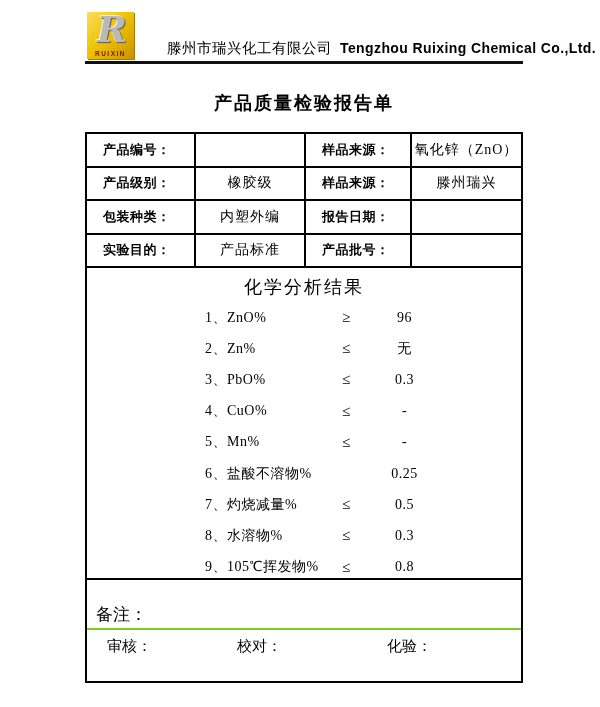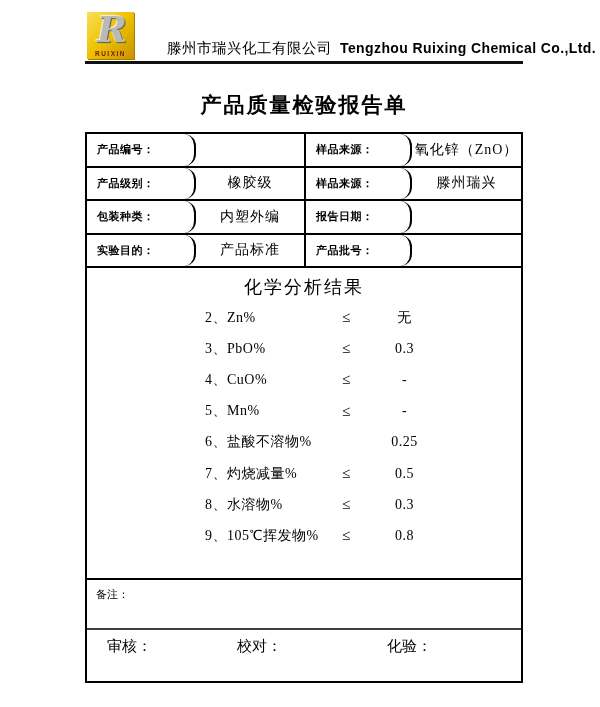--- a/index.html
+++ b/index.html
@@ -27,57 +27,57 @@
   .company-line{
     position:absolute;left:40px;bottom:3px;white-space:nowrap;
     display:flex;align-items:baseline;gap:8px;margin-left:42px;
   }
   .company-cn{font-family:"Liberation Serif",serif;font-size:14.5px;letter-spacing:0.5px;}
   .company-en{font-size:14px;font-weight:bold;letter-spacing:0.4px;text-align:center;}
   .header-rule{position:absolute;left:85px;top:61px;width:438px;height:3px;background:#111;}
   
   .report-title{
     position:absolute;left:85px;top:91px;width:438px;text-align:center;
-    font-size:21px;font-weight:bold;letter-spacing:2px;
+    font-size:18px;font-weight:bold;letter-spacing:2px;
   }
   
   .report-table{
     position:absolute;left:85px;top:132px;width:438px;
     border:2px solid #000;box-sizing:border-box;background:#fff;
   }
   .info-row{
     display:grid;grid-template-columns:109px 110px 106px 1fr;
     height:33.5px;border-bottom:2px solid #000;box-sizing:border-box;
   }
   .info-row > div{
     border-right:2px solid #000;box-sizing:border-box;
     display:flex;align-items:center;overflow:hidden;
   }
   .info-row > div:last-child{border-right:none;}
-  .cell-label{padding-left:10px;font-weight:bold;font-size:11px;letter-spacing:0.5px;border-radius:12px;}
+  .cell-label{padding-left:16px;font-weight:bold;font-size:13px;letter-spacing:0.5px;}
   .cell-value{justify-content:center;font-family:"Liberation Serif",serif;font-size:14px;letter-spacing:1px;}
   
   .analysis{height:312px;border-bottom:2px solid #000;box-sizing:border-box;}
   .analysis-title{
     text-align:center;padding-top:7px;font-size:18px;letter-spacing:2px;
     font-family:"Liberation Serif",serif;
   }
   .analysis-items{margin-top:3px;}
   .item-row{
     display:grid;grid-template-columns:118px 130px 22px 95px;
     height:31.2px;align-items:center;
     font-family:"Liberation Serif",serif;font-size:14px;
   }
   .item-name{grid-column:2;letter-spacing:0.5px;}
   .item-rel{grid-column:3;text-align:center;font-size:15px;}
   .item-val{grid-column:4;text-align:center;letter-spacing:0.5px;}
   
   .remarks{
-    height:50px;border-bottom:2px solid #404040;box-sizing:border-box;
-    padding:7px 0 0 9px;font-family:"Liberation Serif",serif;font-size:11px;
+    height:50px;border-bottom:2px solid #84cc16;box-sizing:border-box;
+    padding:23px 0 0 9px;font-family:"Liberation Serif",serif;font-size:17px;
   }
   .signatures{position:relative;height:51px;font-family:"Liberation Serif",serif;font-size:15px;}
   .sig-shenhe{position:absolute;left:20px;top:7px;}
   .sig-jiaodui{position:absolute;left:150px;top:7px;}
   .sig-huayan{position:absolute;left:300px;top:7px;}
 </style>
 </head>
 <body>
 
 <div class="page">
@@ -122,20 +122,25 @@
         <div class="cell-value">产品标准</div>
         <div class="cell-label">产品批号：</div>
         <div class="cell-value"></div>
       </div>
       </div>
 
     <div class="analysis">
       <div class="analysis-title">化学分析结果</div>
       <div class="analysis-items">
           <div class="item-row">
+          <div class="item-name">1、ZnO%</div>
+          <div class="item-rel">≥</div>
+          <div class="item-val">96</div>
+        </div>
+          <div class="item-row">
           <div class="item-name">2、Zn%</div>
           <div class="item-rel">≤</div>
           <div class="item-val">无</div>
         </div>
           <div class="item-row">
           <div class="item-name">3、PbO%</div>
           <div class="item-rel">≤</div>
           <div class="item-val">0.3</div>
         </div>
           <div class="item-row">

